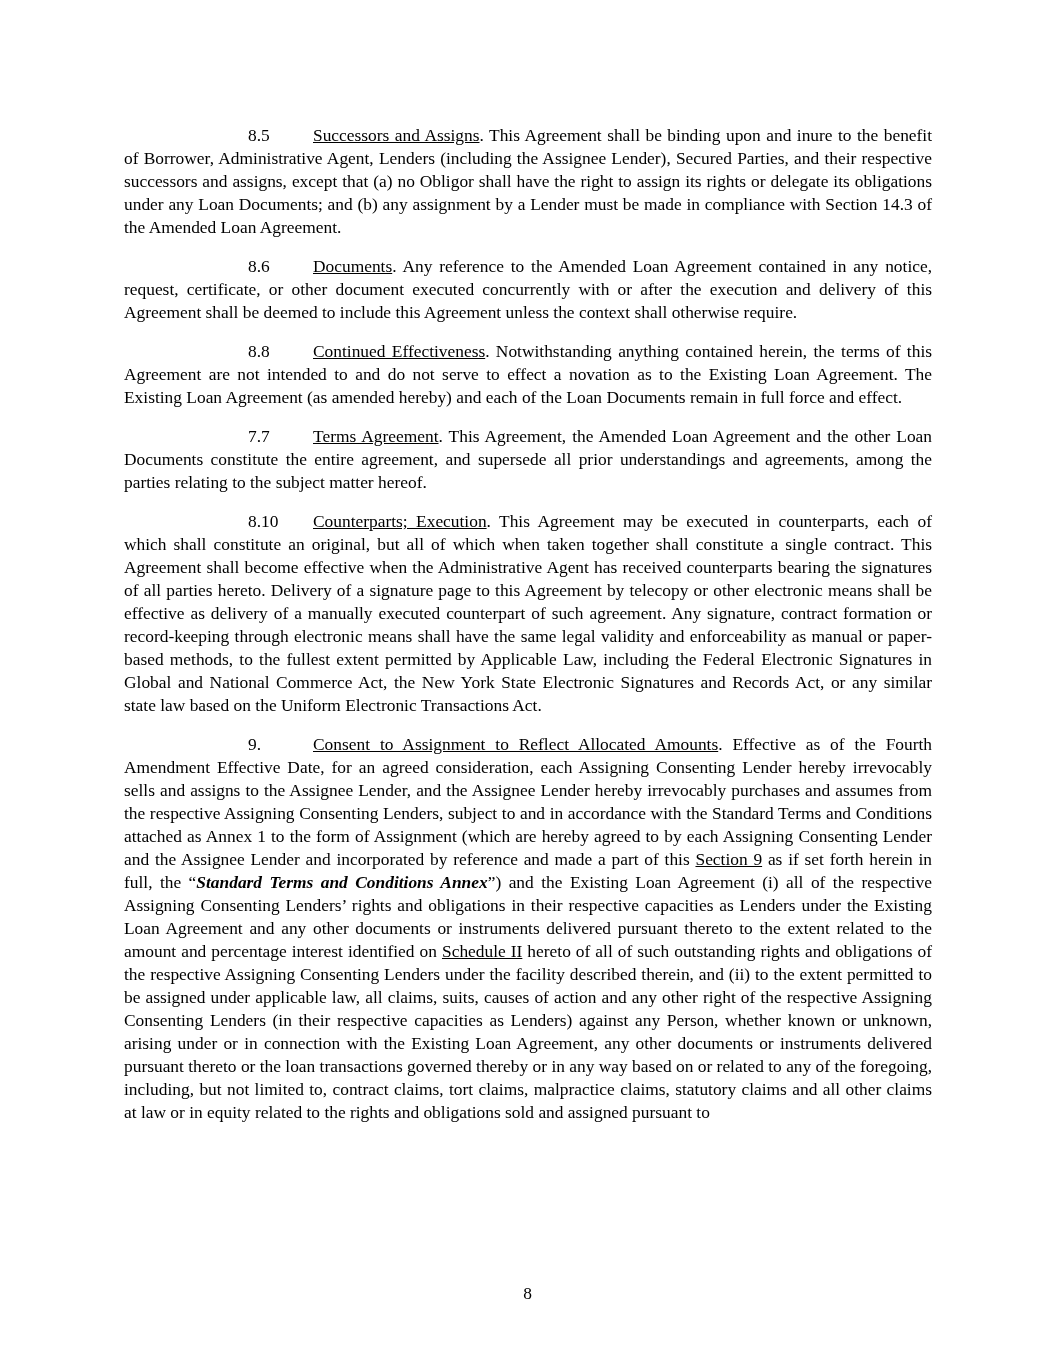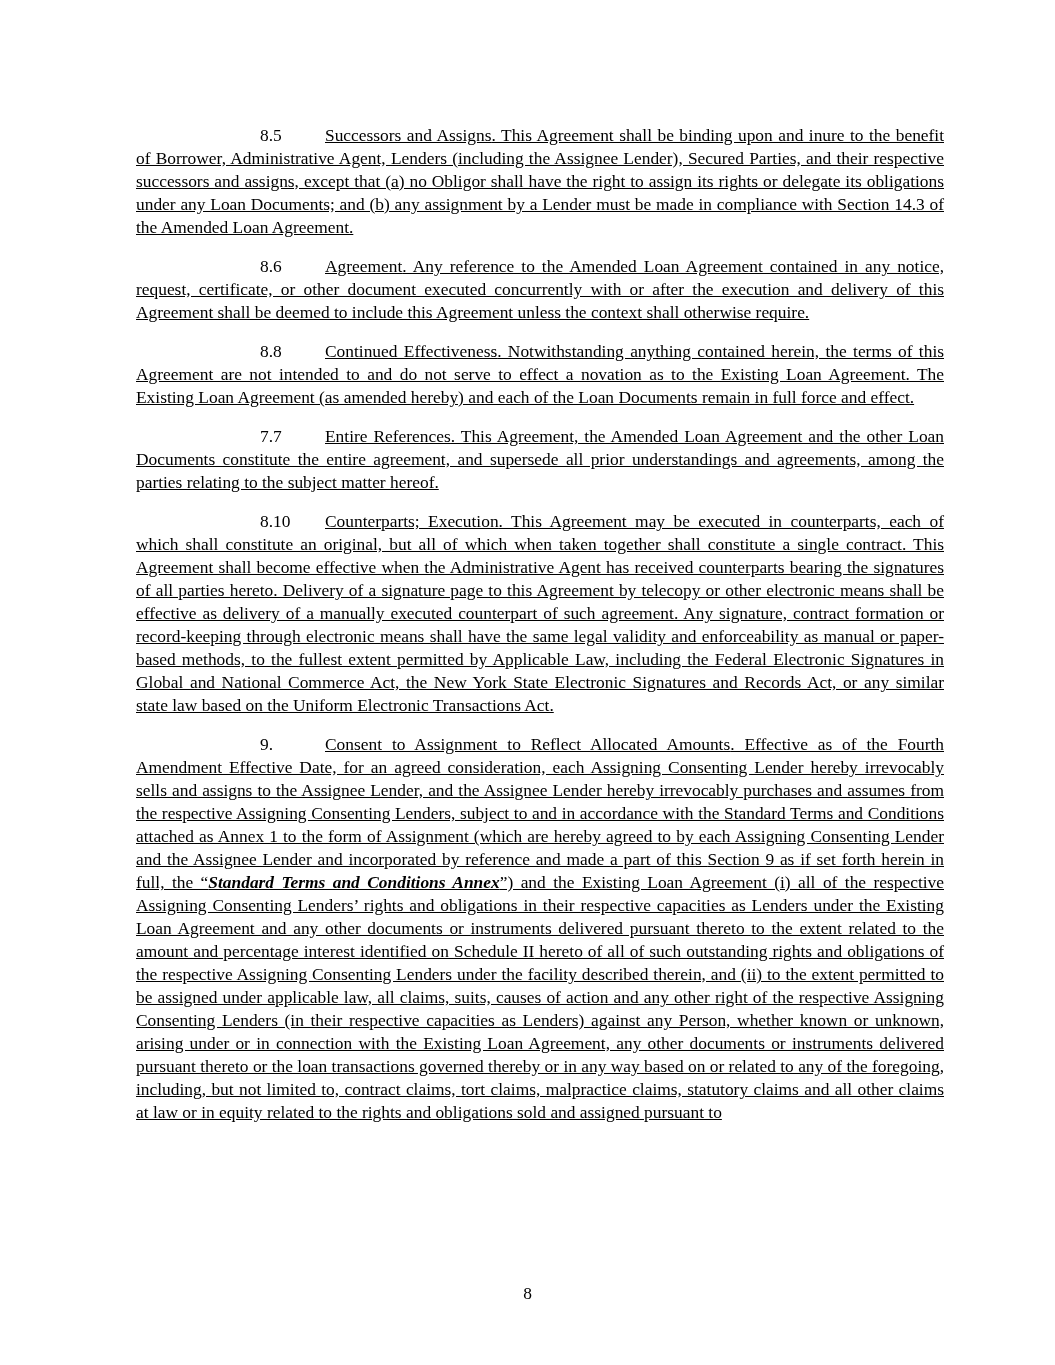--- a/index.html
+++ b/index.html
@@ -11,24 +11,23 @@
     position: relative;
     width: 1055px;
     height: 1365px;
     background: #ffffff;
     color: #000000;
     font-family: "Liberation Serif", "DejaVu Serif", serif;
     overflow: hidden;
   }
   .content {
     position: absolute;
-    left: 136px;
+    left: 124px;
     top: 124px;
     width: 808px;
-    text-decoration: underline;
   }
   p.para {
     margin: 0 0 16px 0;
     text-align: justify;
     text-indent: 124px;
     font-size: 17.4px;
     line-height: 23px;
     color: #000000;
   }
   .num {
@@ -47,20 +46,20 @@
     font-size: 17.4px;
     line-height: 23px;
   }
 </style>
 </head>
 <body>
 
 <div class="page">
   <div class="content">
       <p class="para"><span class="num">8.5</span><span class="u">Successors and Assigns</span><span class="">.  This Agreement shall be binding upon and inure to the benefit of Borrower, Administrative Agent, Lenders (including the Assignee Lender), Secured Parties, and their respective successors and assigns, except that (a) no Obligor shall have the right to assign its rights or delegate its obligations under any Loan Documents; and (b) any assignment by a Lender must be made in compliance with Section 14.3 of the Amended Loan Agreement.</span></p>
-      <p class="para"><span class="num">8.6</span><span class="u">Agreement</span><span class="">.  Any reference to the Amended Loan Agreement contained in any notice, request, certificate, or other document executed concurrently with or after the execution and delivery of this Agreement shall be deemed to include this Agreement unless the context shall otherwise require.</span></p>
+      <p class="para"><span class="num">8.6</span><span class="u">Documents</span><span class="">.  Any reference to the Amended Loan Agreement contained in any notice, request, certificate, or other document executed concurrently with or after the execution and delivery of this Agreement shall be deemed to include this Agreement unless the context shall otherwise require.</span></p>
       <p class="para"><span class="num">8.8</span><span class="u">Continued Effectiveness</span><span class="">.  Notwithstanding anything contained herein, the terms of this Agreement are not intended to and do not serve to effect a novation as to the Existing Loan Agreement.  The Existing Loan Agreement (as amended hereby) and each of the Loan Documents remain in full force and effect.</span></p>
-      <p class="para"><span class="num">7.7</span><span class="u">Entire References</span><span class="">.  This Agreement, the Amended Loan Agreement and the other Loan Documents constitute the entire agreement, and supersede all prior understandings and agreements, among the parties relating to the subject matter hereof.</span></p>
+      <p class="para"><span class="num">7.7</span><span class="u">Terms Agreement</span><span class="">.  This Agreement, the Amended Loan Agreement and the other Loan Documents constitute the entire agreement, and supersede all prior understandings and agreements, among the parties relating to the subject matter hereof.</span></p>
       <p class="para"><span class="num">8.10</span><span class="u">Counterparts; Execution</span><span class="">.  This Agreement may be executed in counterparts, each of which shall constitute an original, but all of which when taken together shall constitute a single contract.  This Agreement shall become effective when the Administrative Agent has received counterparts bearing the signatures of all parties hereto.  Delivery of a signature page to this Agreement by telecopy or other electronic means shall be effective as delivery of a manually executed counterpart of such agreement.  Any signature, contract formation or record-keeping through electronic means shall have the same legal validity and enforceability as manual or paper-based methods, to the fullest extent permitted by Applicable Law, including the Federal Electronic Signatures in Global and National Commerce Act, the New York State Electronic Signatures and Records Act, or any similar state law based on the Uniform Electronic Transactions Act.</span></p>
       <p class="para"><span class="num">9.</span><span class="u">Consent to Assignment to Reflect Allocated Amounts</span><span class="">.  Effective as of the Fourth Amendment Effective Date, for an agreed consideration, each Assigning Consenting Lender hereby irrevocably sells and assigns to the Assignee Lender, and the Assignee Lender hereby irrevocably purchases and assumes from the respective Assigning Consenting Lenders, subject to and in accordance with the Standard Terms and Conditions attached as Annex 1 to the form of Assignment (which are hereby agreed to by each Assigning Consenting Lender and the Assignee Lender and incorporated by reference and made a part of this </span><span class="u">Section 9</span><span class=""> as if set forth herein in full, the “</span><span class="bi">Standard Terms and Conditions Annex</span><span class="">”) and the Existing Loan Agreement (i) all of the respective Assigning Consenting Lenders’ rights and obligations in their respective capacities as Lenders under the Existing Loan Agreement and any other documents or instruments delivered pursuant thereto to the extent related to the amount and percentage interest identified on </span><span class="u">Schedule II</span><span class=""> hereto of all of such outstanding rights and obligations of the respective Assigning Consenting Lenders under the facility described therein, and (ii) to the extent permitted to be assigned under applicable law, all claims, suits, causes of action and any other right of the respective Assigning Consenting Lenders (in their respective capacities as Lenders) against any Person, whether known or unknown, arising under or in connection with the Existing Loan Agreement, any other documents or instruments delivered pursuant thereto or the loan transactions governed thereby or in any way based on or related to any of the foregoing, including, but not limited to, contract claims, tort claims, malpractice claims, statutory claims and all other claims at law or in equity related to the rights and obligations sold and assigned pursuant to</span></p>
     </div>
   <div class="page-number">8</div>
 </div>
 
 </body></html>

